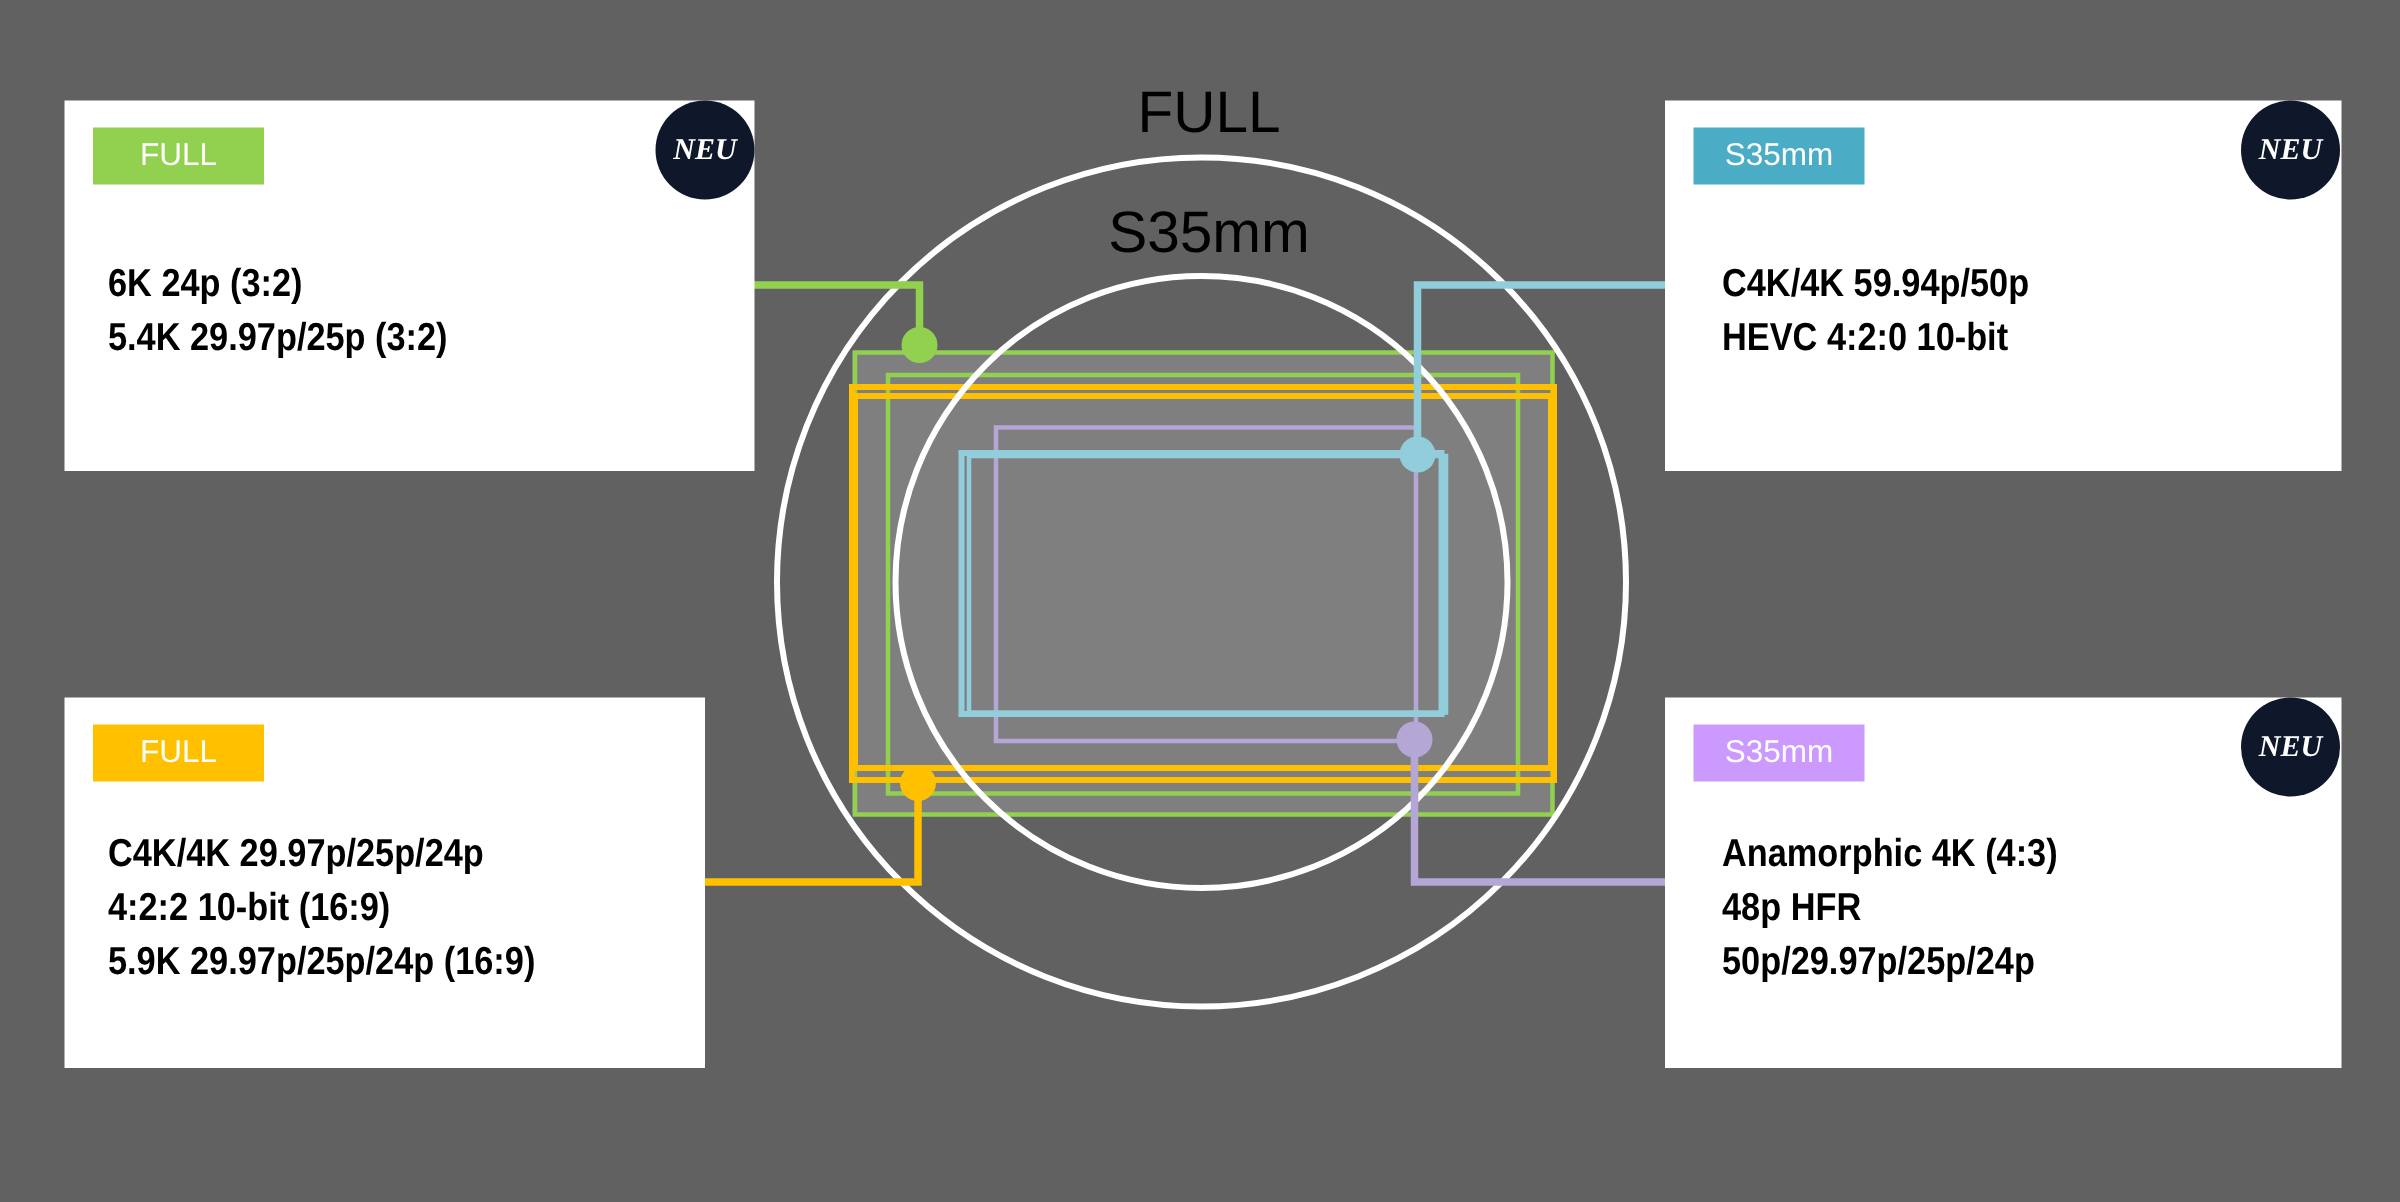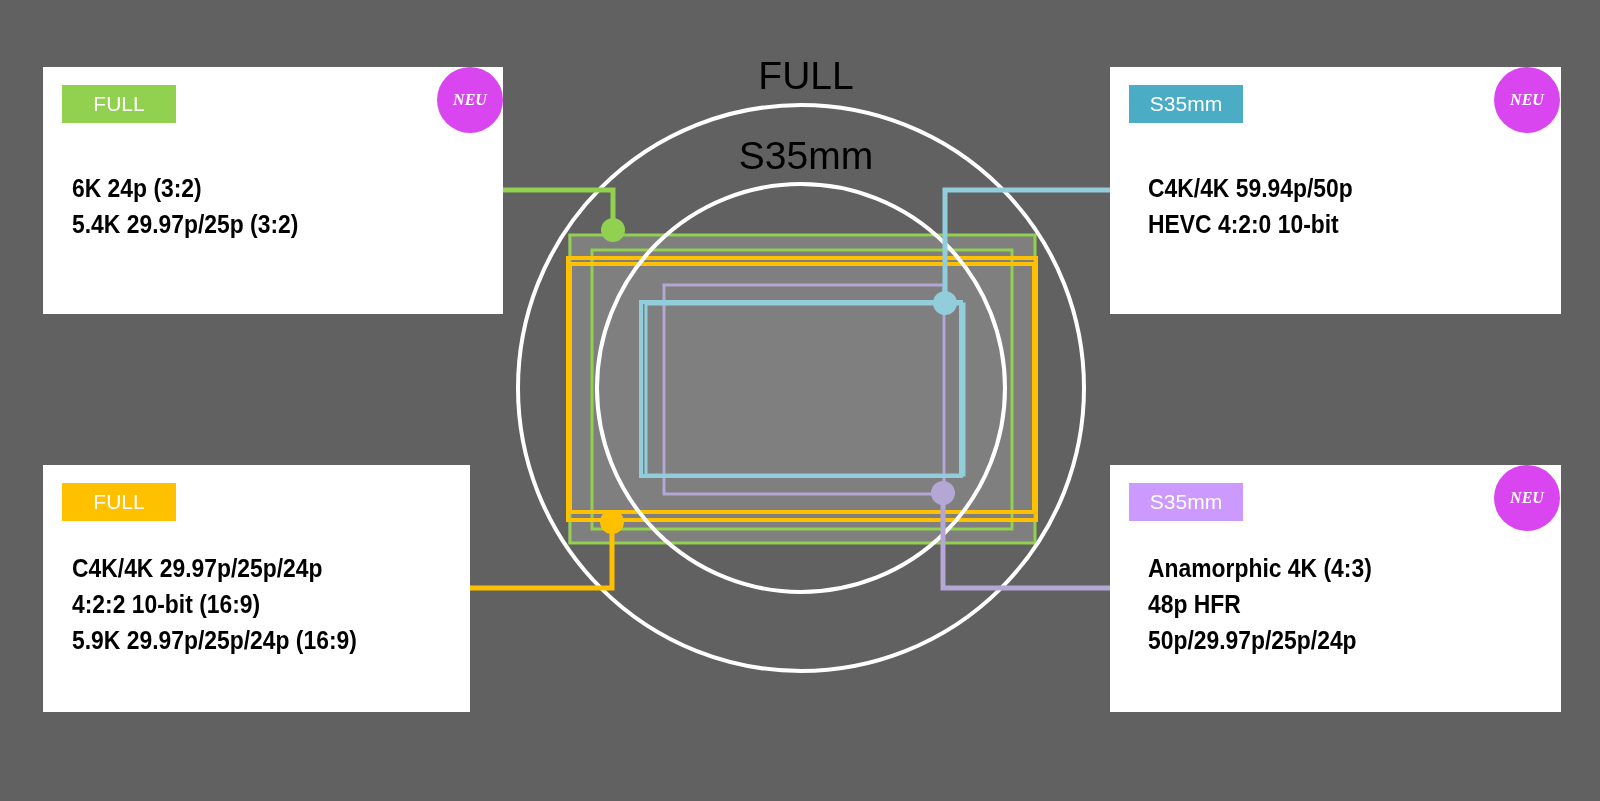--- a/index.html
+++ b/index.html
@@ -19,24 +19,24 @@
   .card-text {
     position:absolute; color:#000; font-weight:bold;
     font-size:26px; line-height:36px;
     font-family:"Liberation Sans", sans-serif;
     transform:scaleX(0.88); transform-origin:left top;
     white-space:nowrap;
   }
   .card-text div { display:block; }
   .badge {
     position:absolute; width:66px; height:66px; border-radius:50%;
-    background:#d946ef; color:#fff;
+    background:#0f172a; color:#fff;
     display:flex; align-items:center; justify-content:center;
     font-family:"Liberation Serif", serif; font-style:italic; font-weight:bold;
-    font-size:16px;
+    font-size:20px;
   }
   svg.diagram { position:absolute; left:0; top:0; }
   .sensor-label {
     position:absolute; color:#000; font-size:39px;
     font-family:"Liberation Sans", sans-serif;
     text-align:center; width:240px;
   }
 </style>
 </head>
 <body>

